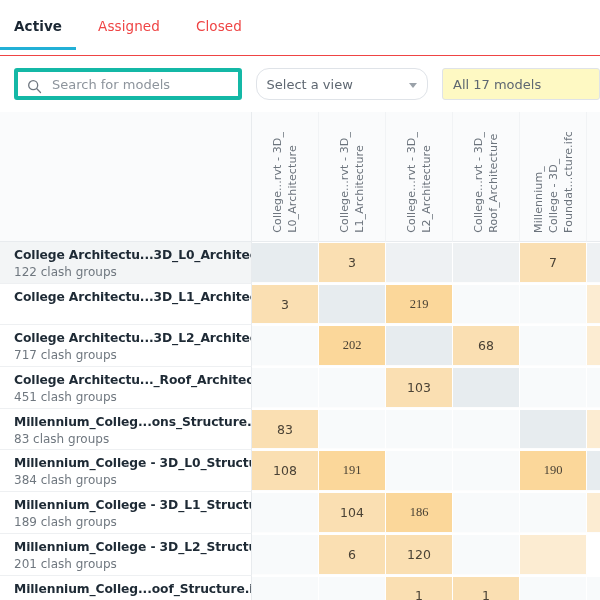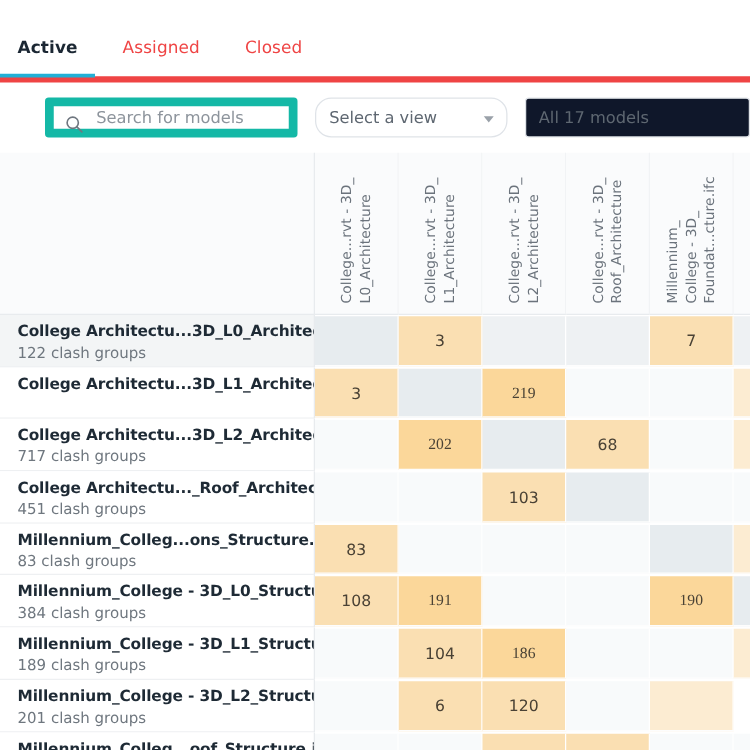--- a/index.html
+++ b/index.html
@@ -8,25 +8,25 @@
     width: 600px; height: 600px;
     overflow: hidden;
     background: #ffffff;
     font-family: "DejaVu Sans", "Liberation Sans", sans-serif;
     -webkit-font-smoothing: antialiased;
   }
 
   
   .tabs {
     position: relative;
-    height: 66px;
-    display: flex;
-    align-items: flex-end;
+    height: 56px;
+    display: flex;
+    align-items: flex-start;
     padding: 18px 0 0 0;
-    border-bottom: 5px solid #ef4444;
+    border-bottom: 1px solid #ef4444;
   }
   .tab {
     position: relative;
     font-size: 13.5px;
     color: #ef4444;
     padding: 0 0 15px 0;
     margin-left: 14px;
     margin-right: 22px;
     cursor: pointer;
     letter-spacing: .1px;
@@ -47,27 +47,26 @@
     display: flex;
     align-items: center;
     padding: 0 0 0 14px;
     gap: 14px;
     background: #fff;
   }
   .search-box {
     position: relative;
     width: 238px;
     height: 32px;
-    border: 7px solid #14b8a6;
+    border: 4px solid #14b8a6;
     border-radius: 3px;
     background: #fff;
     display: flex;
-    align-items: flex-end;
+    align-items: center;
     padding-left: 32px;
-    margin-left: 22px;
   }
   .search-box svg {
     position: absolute;
     left: 9px; top: 7px;
   }
   .search-box input {
     border: 0; outline: 0;
     width: 100%;
     font-size: 13px;
     color: #3c4854;
@@ -91,30 +90,30 @@
     cursor: pointer;
   }
   .caret {
     position: absolute; right: 10px; top: 14px;
     width: 0; height: 0;
     border-left: 4px solid transparent;
     border-right: 4px solid transparent;
     border-top: 5px solid #9aa1a9;
   }
   .models-box {
-    width: 180px;
+    width: 158px;
     height: 32px;
     border: 1px solid #dfe3e8;
     border-radius: 3px;
     display: flex;
     align-items: center;
     padding: 0 10px;
     font-size: 13px;
     color: #5e6771;
-    background: #0f172a;
+    background: #fef9c3;
     cursor: pointer;
     flex: none;
   }
 
   
   .matrix {
     position: relative;
     width: 600px;
     height: 490px;
     overflow: hidden;

